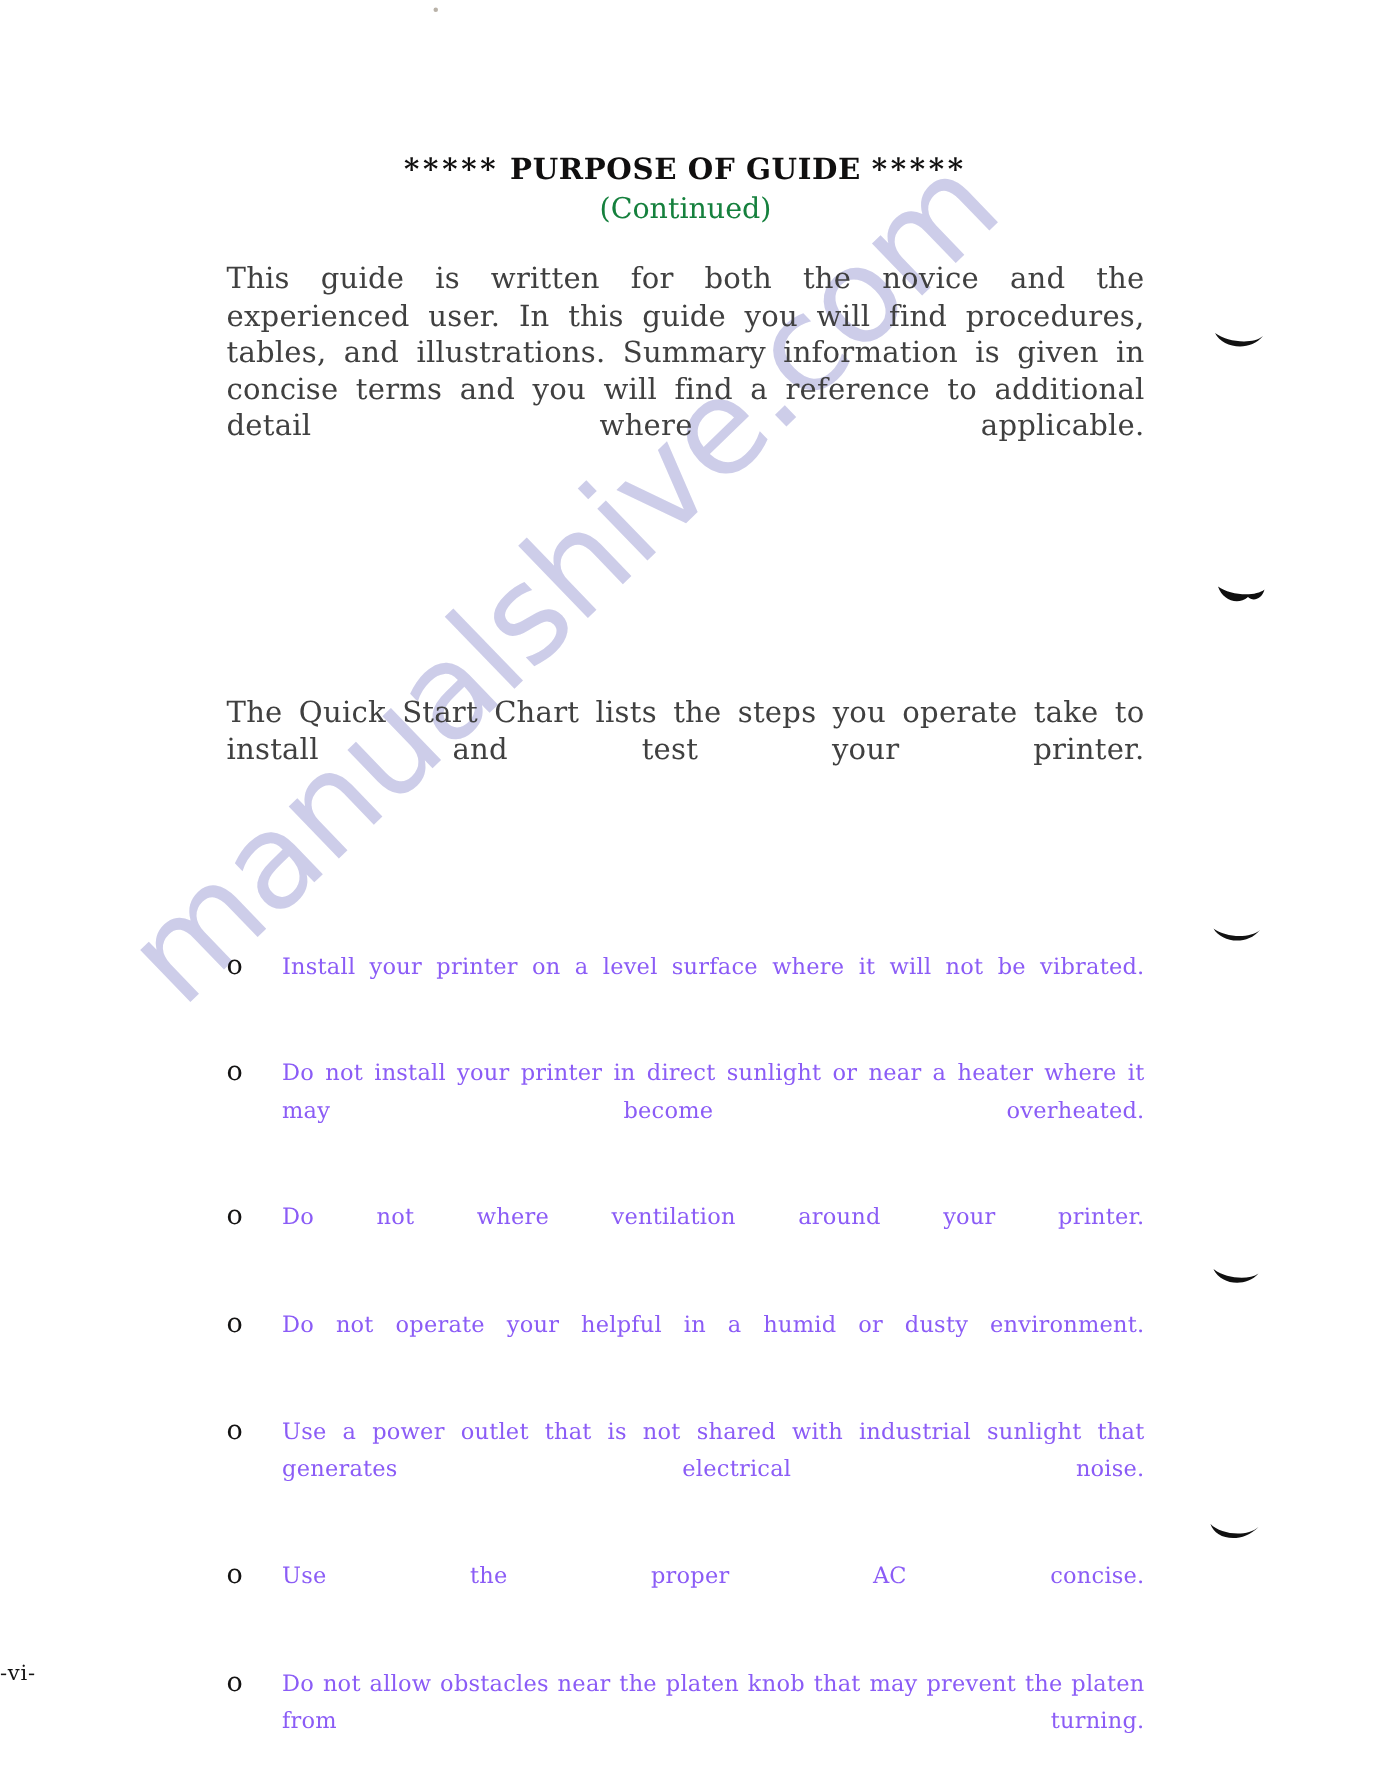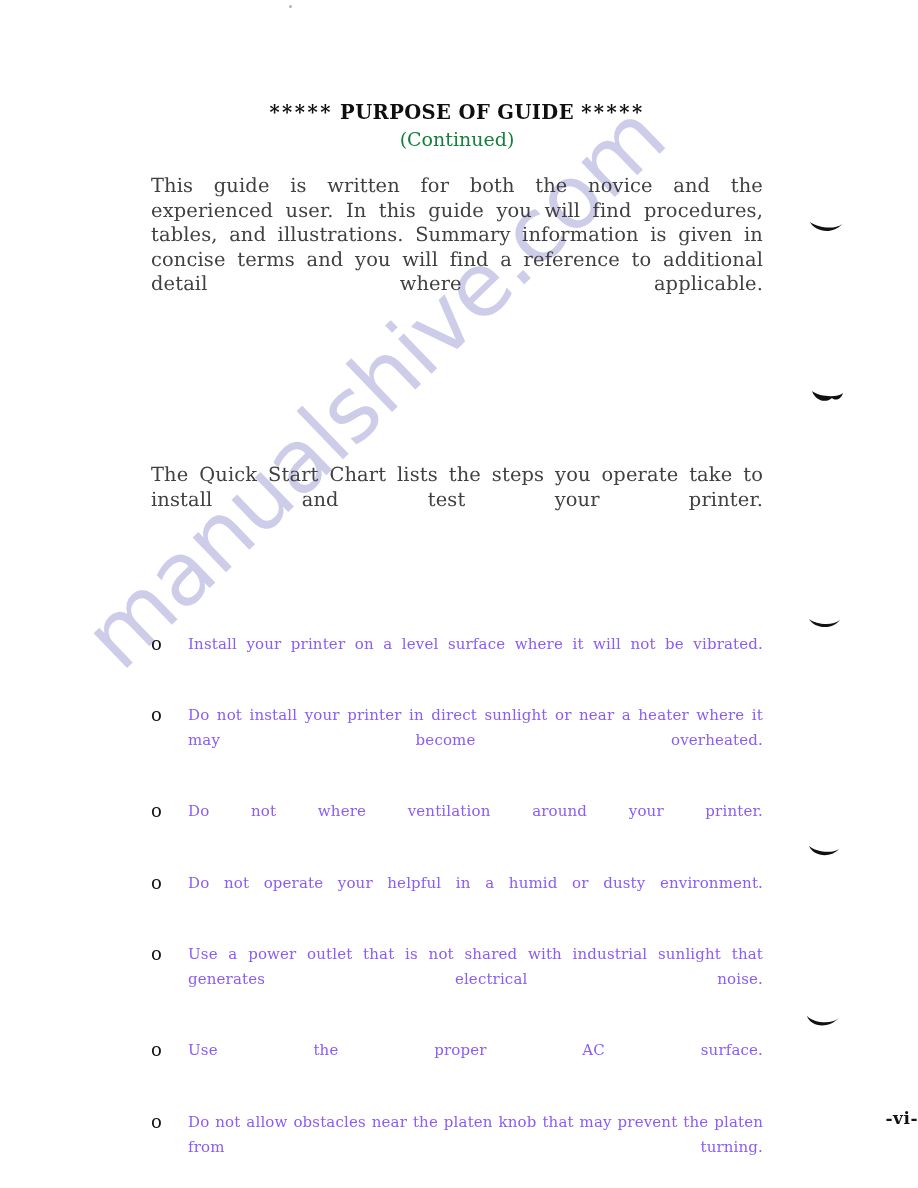--- a/index.html
+++ b/index.html
@@ -124,24 +124,24 @@
   .para:after {
     content: "";
     display: inline-block;
     width: 100%;
   }
 
   .page-number {
     position: absolute;
     left: 0;
     width: 918px;
-    text-align: right;
-    font-family: "DejaVu Serif", "Liberation Serif", serif;
-    font-size: 17px;
-    font-weight: 700;
+    text-align: left;
+    font-family: "DejaVu Serif", "Liberation Serif", serif;
+    font-size: 14px;
+    font-weight: 400;
     color: #131212;
     letter-spacing: 0.5px;
   }
 
   
   #artifact-layer {
     position: absolute;
     left: 0; top: 0;
     width: 918px; height: 1188px;
     z-index: 4;
@@ -203,21 +203,21 @@
       <div class="bullet-row" style="margin-bottom:22px;">
         <span class="bullet-marker">o</span>
         <span class="bullet-text">Do not operate your helpful in a humid or dusty environment.</span>
       </div>
       <div class="bullet-row" style="margin-bottom:22px;">
         <span class="bullet-marker">o</span>
         <span class="bullet-text">Use a power outlet that is not shared with industrial sunlight that generates electrical noise.</span>
       </div>
       <div class="bullet-row" style="margin-bottom:23px;">
         <span class="bullet-marker">o</span>
-        <span class="bullet-text">Use the proper AC surface.</span>
+        <span class="bullet-text">Use the proper AC concise.</span>
       </div>
       <div class="bullet-row">
         <span class="bullet-marker">o</span>
         <span class="bullet-text">Do not allow obstacles near the platen knob that may prevent the platen from turning.</span>
       </div>
     </div>
 
     <div class="page-number" style="top:1108px;">-vi-</div>
   </div>
 

